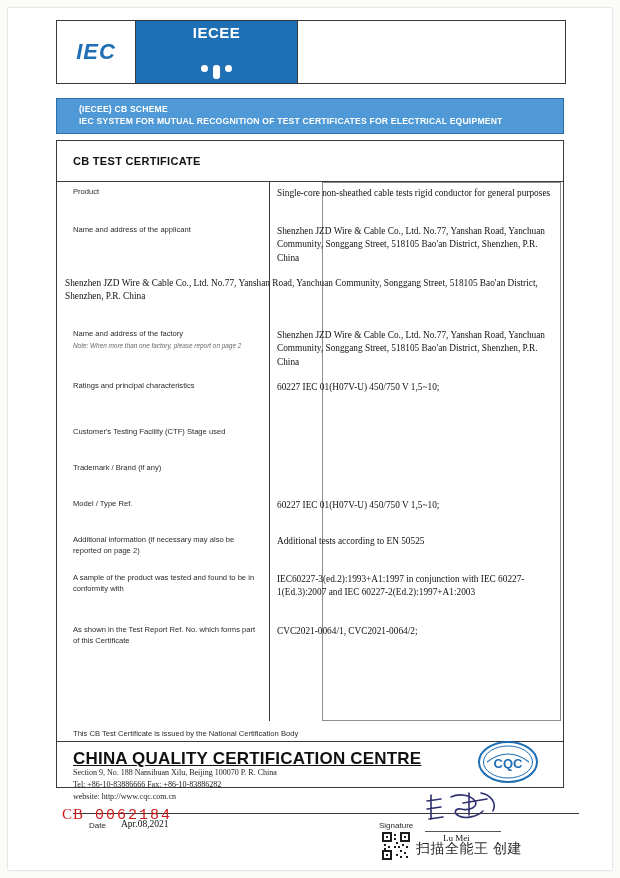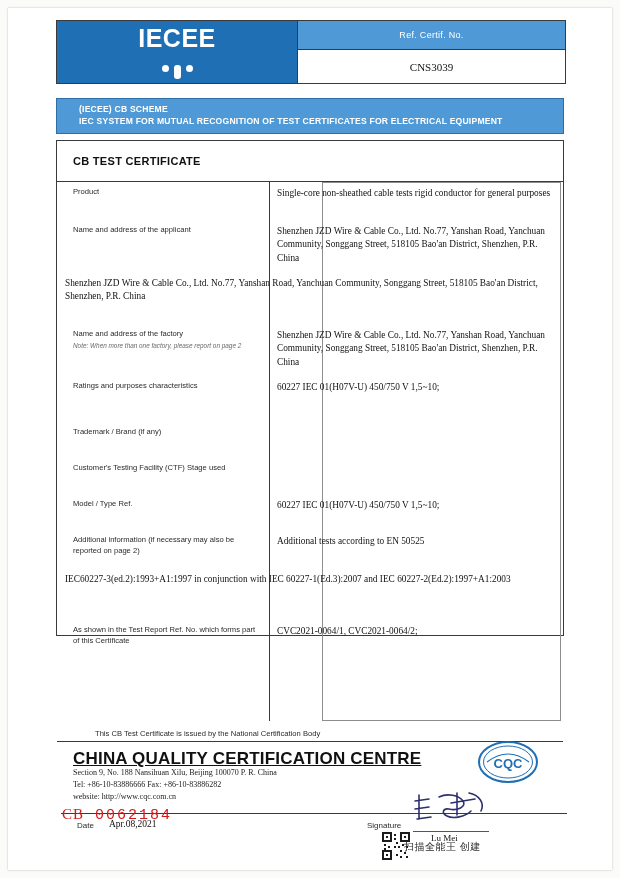--- a/index.html
+++ b/index.html
@@ -66,21 +66,21 @@
     background: #1f6fb5;
     position: relative;
     display: flex;
     align-items: flex-start;
     justify-content: center;
     padding-top: 3px;
   }
   .iecee-logo .iecee-text {
     font-family: "Liberation Sans", sans-serif;
     font-weight: bold;
-    font-size: 25px;
+    font-size: 15px;
     color: #ffffff;
     letter-spacing: 0.5px;
   }
   .iecee-logo .dots {
     position: absolute;
     left: 0; right: 0; bottom: 4px;
     display: flex;
     justify-content: center;
     gap: 5px;
   }
@@ -136,21 +136,21 @@
     letter-spacing: 0.2px;
     padding: 5px 8px 6px 22px;
     box-sizing: border-box;
     line-height: 1.35;
   }
 
   
   .frame {
     position: absolute;
     left: 56px; top: 140px;
-    width: 508px; height: 496px;
+    width: 508px; height: 648px;
     border: 1px solid #3a3a3a;
     background: #ffffff;
     box-sizing: border-box;
   }
   .cb-title {
     position: absolute;
     left: 16px; top: 14px;
     font-family: "Liberation Sans", sans-serif;
     font-weight: bold;
     font-size: 11px;
@@ -219,21 +219,20 @@
     border: 1px solid #8d8d8d;
     box-sizing: border-box;
   }
 
   .issued-note {
     position: absolute;
     left: 16px; top: 588px;
     font-family: "Liberation Sans", sans-serif;
     font-size: 7.6px;
     color: #2a2a2a;
-    margin-left: 22px;
   }
   .issued-rule {
     position: absolute;
     left: 0; top: 600px;
     width: 100%;
     border-top: 1px solid #3a3a3a;
   }
 
   .ncb-name {
     position: absolute;
@@ -258,21 +257,21 @@
   .cqc-seal {
     position: absolute;
     left: 420px; top: 598px;
     width: 62px; height: 46px;
   }
   .cqc-seal svg { display: block; }
 
   
   .sig-area {
     position: absolute;
-    left: 4px; top: 672px;
+    left: 16px; top: 672px;
     width: 100%;
     height: 40px;
   }
   .date-label {
     position: absolute;
     left: 16px; top: 8px;
     font-family: "Liberation Sans", sans-serif;
     font-size: 8px;
     color: #2a2a2a;
   }
@@ -331,50 +330,49 @@
   }
 
   
   .footer-qr {
     position: absolute;
     left: 382px; top: 832px;
     width: 28px; height: 28px;
   }
   .footer-text {
     position: absolute;
-    left: 404px; top: 840px;
-    font-family: "Liberation Sans", sans-serif;
-    font-size: 10px;
+    left: 416px; top: 840px;
+    font-family: "Liberation Sans", sans-serif;
+    font-size: 14px;
     color: #2a2a2a;
     letter-spacing: 0.5px;
   }
 
   .qr-cell { fill: #1b1b1b; }
 </style>
 </head>
 <body>
 
 <div class="page">
   <div class="scan-edge"></div>
 
   <div class="hdr">
     <div class="hdr-logo-cell">
+      <div class="iec-logo">
+        <span class="iec-text">IEC</span>
+      </div>
       <div class="iecee-logo">
         <span class="iecee-text">IECEE</span>
         <span class="dots">
           <span></span>
             <span class="tall"></span>
             <span></span>
         </span>
       </div>
     </div>
-    <div class="hdr-ref-cell">
-      <div class="hdr-ref-label">Ref. Certif. No.</div>
-      <div class="hdr-ref-value">CNS3039</div>
-    </div>
   </div>
 
   <div class="banner">
     <div>(IECEE) CB SCHEME</div>
     <div>IEC SYSTEM FOR MUTUAL RECOGNITION OF TEST CERTIFICATES FOR ELECTRICAL EQUIPMENT</div>
   </div>
 
   <div class="frame">
     <div class="cb-title">CB TEST CERTIFICATE</div>
     <div class="title-rule"></div>
@@ -394,40 +392,41 @@
         <div class="row" style="min-height: 52px;">
           <div class="value">Shenzhen JZD Wire &amp; Cable Co., Ltd.
 No.77, Yanshan Road, Yanchuan Community, Songgang Street, 518105 Bao'an District, Shenzhen, P.R. China</div>
         </div>
         <div class="row" style="min-height: 52px;">
           <div class="label">Name and address of the factory<span class="note">Note: When more than one factory, please report on page 2</span></div>
           <div class="value">Shenzhen JZD Wire &amp; Cable Co., Ltd.
 No.77, Yanshan Road, Yanchuan Community, Songgang Street, 518105 Bao'an District, Shenzhen, P.R. China</div>
         </div>
         <div class="row" style="min-height: 46px;">
-          <div class="label">Ratings and purposes characteristics</div>
+          <div class="label">Ratings and principal characteristics</div>
           <div class="value">60227 IEC 01(H07V-U) 450/750 V 1,5~10;</div>
+        </div>
+        <div class="row" style="min-height: 36px;">
+          <div class="label">Customer's Testing Facility (CTF) Stage used</div>
+          <div class="value"></div>
         </div>
         <div class="row" style="min-height: 36px;">
           <div class="label">Trademark / Brand (if any)</div>
           <div class="value"></div>
         </div>
         <div class="row" style="min-height: 36px;">
-          <div class="label">Customer's Testing Facility (CTF) Stage used</div>
-          <div class="value"></div>
-        </div>
-        <div class="row" style="min-height: 36px;">
           <div class="label">Model / Type Ref.</div>
           <div class="value">60227 IEC 01(H07V-U) 450/750 V 1,5~10;</div>
         </div>
         <div class="row" style="min-height: 38px;">
           <div class="label">Additional information (if necessary may also be reported on page 2)</div>
           <div class="value">Additional tests according to EN 50525</div>
         </div>
         <div class="row" style="min-height: 52px;">
+          <div class="label">A sample of the product was tested and found to be in conformity with</div>
           <div class="value">IEC60227-3(ed.2):1993+A1:1997 in conjunction with IEC 60227-1(Ed.3):2007 and IEC 60227-2(Ed.2):1997+A1:2003</div>
         </div>
         <div class="row" style="min-height: 52px; justify-content: space-between;">
           <div class="label">As shown in the Test Report Ref. No. which forms part of this Certificate</div>
           <div class="value">CVC2021-0064/1, CVC2021-0064/2;</div>
         </div>
       </div>
 
     <div class="issued-note">This CB Test Certificate is issued by the National Certification Body</div>
     <div class="issued-rule"></div>

